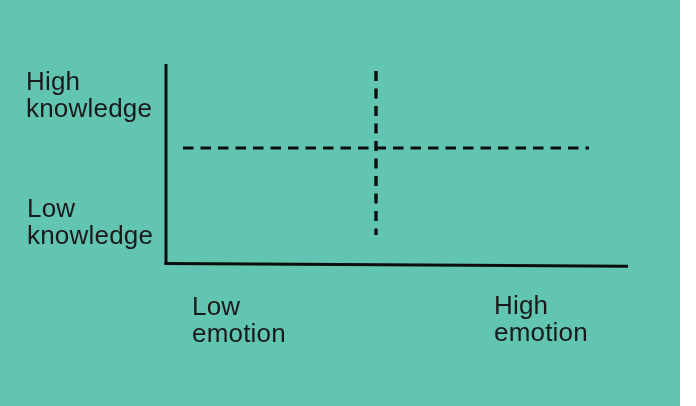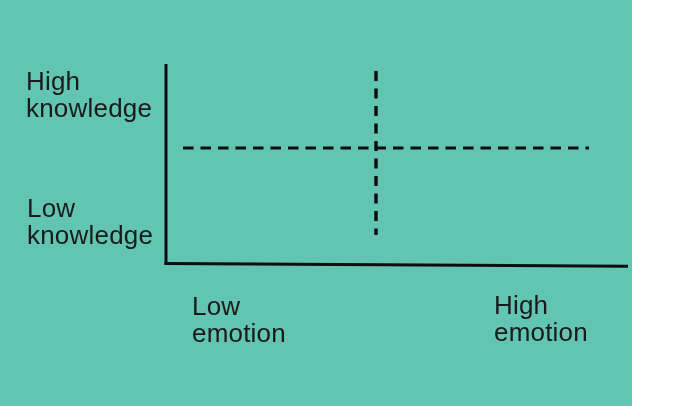--- a/index.html
+++ b/index.html
@@ -7,21 +7,21 @@
     --line: #0d0d0d;
     --text: #1a1a1a;
   }
   * { margin: 0; padding: 0; box-sizing: border-box; }
   html, body {
     background: #ffffff;
     font-family: "Liberation Sans", "DejaVu Sans", sans-serif;
   }
   .canvas {
     position: relative;
-    width: 632px;
+    width: 680px;
     height: 406px;
     background: var(--bg);
     overflow: hidden;
   }
   .lines-svg {
     position: absolute;
     left: 0;
     top: 0;
     width: 696px;
     height: 406px;

